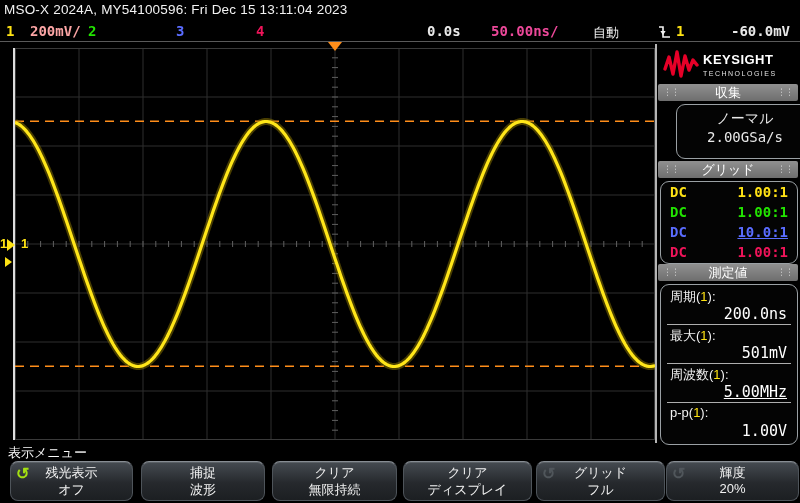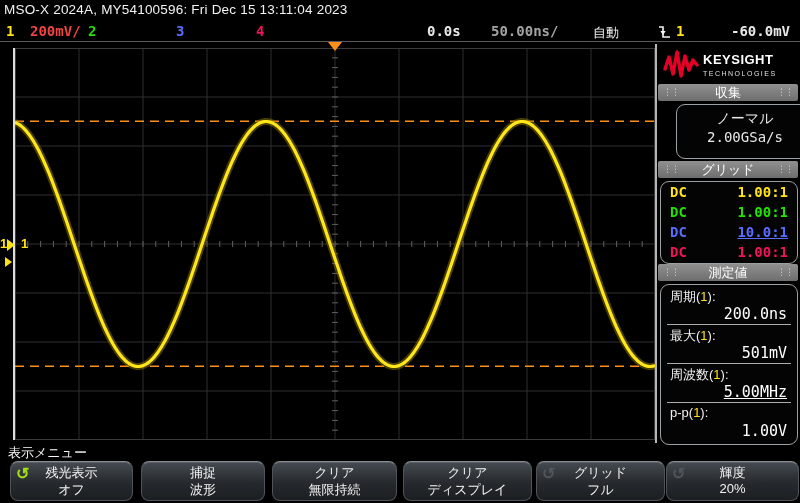--- a/index.html
+++ b/index.html
@@ -47,26 +47,26 @@
   .sk-icon{position:absolute;left:5px;top:2px;font-size:16px;font-weight:bold;}
 </style>
 </head>
 <body>
 
 <div id="screen">
 
   <div class="abs" id="title-bar">MSO-X 2024A, MY54100596: Fri Dec 15 13:11:04 2023</div>
 
   <div class="abs statustxt mono" style="left: 6px; color: rgb(255, 227, 20);">1</div>
-  <div class="abs statustxt mono" style="left:30px;color:#ef4444;">200mV/</div>
+  <div class="abs statustxt mono" style="left:30px;color:#fca5a5;">200mV/</div>
   <div class="abs statustxt mono" style="left: 88px; color: rgb(34, 228, 0);">2</div>
   <div class="abs statustxt mono" style="left: 176px; color: rgb(90, 108, 255);">3</div>
   <div class="abs statustxt mono" style="left: 256px; color: rgb(240, 20, 90);">4</div>
   <div class="abs statustxt mono" style="left:427px;color:#e8e8e8;">0.0s</div>
-  <div class="abs statustxt mono" style="left:491px;color:#a3a3a3;">50.00ns/</div>
+  <div class="abs statustxt mono" style="left:491px;color:#ec4899;">50.00ns/</div>
   <div class="abs" style="left:593px;top:24px;font-size:13px;color:#f2f2f2;">自動</div>
   <svg class="abs" style="left:658px;top:23px;" width="13" height="17" viewBox="0 0 13 17">
     <path d="M1 4 H5 V14 H12" stroke="#f2f2f2" stroke-width="1.6" fill="none"></path>
     <polygon points="2.4,8 7.6,8 5,12.3" fill="#f2f2f2"></polygon>
   </svg>
   <div class="abs statustxt mono" style="left: 676px; color: rgb(255, 227, 20);">1</div>
   <div class="abs statustxt mono" style="left:731px;color:#e8e8e8;">-60.0mV</div>
   <div class="abs" id="status-sep"></div>
 
   <div class="abs" id="grid-border-l"></div>

